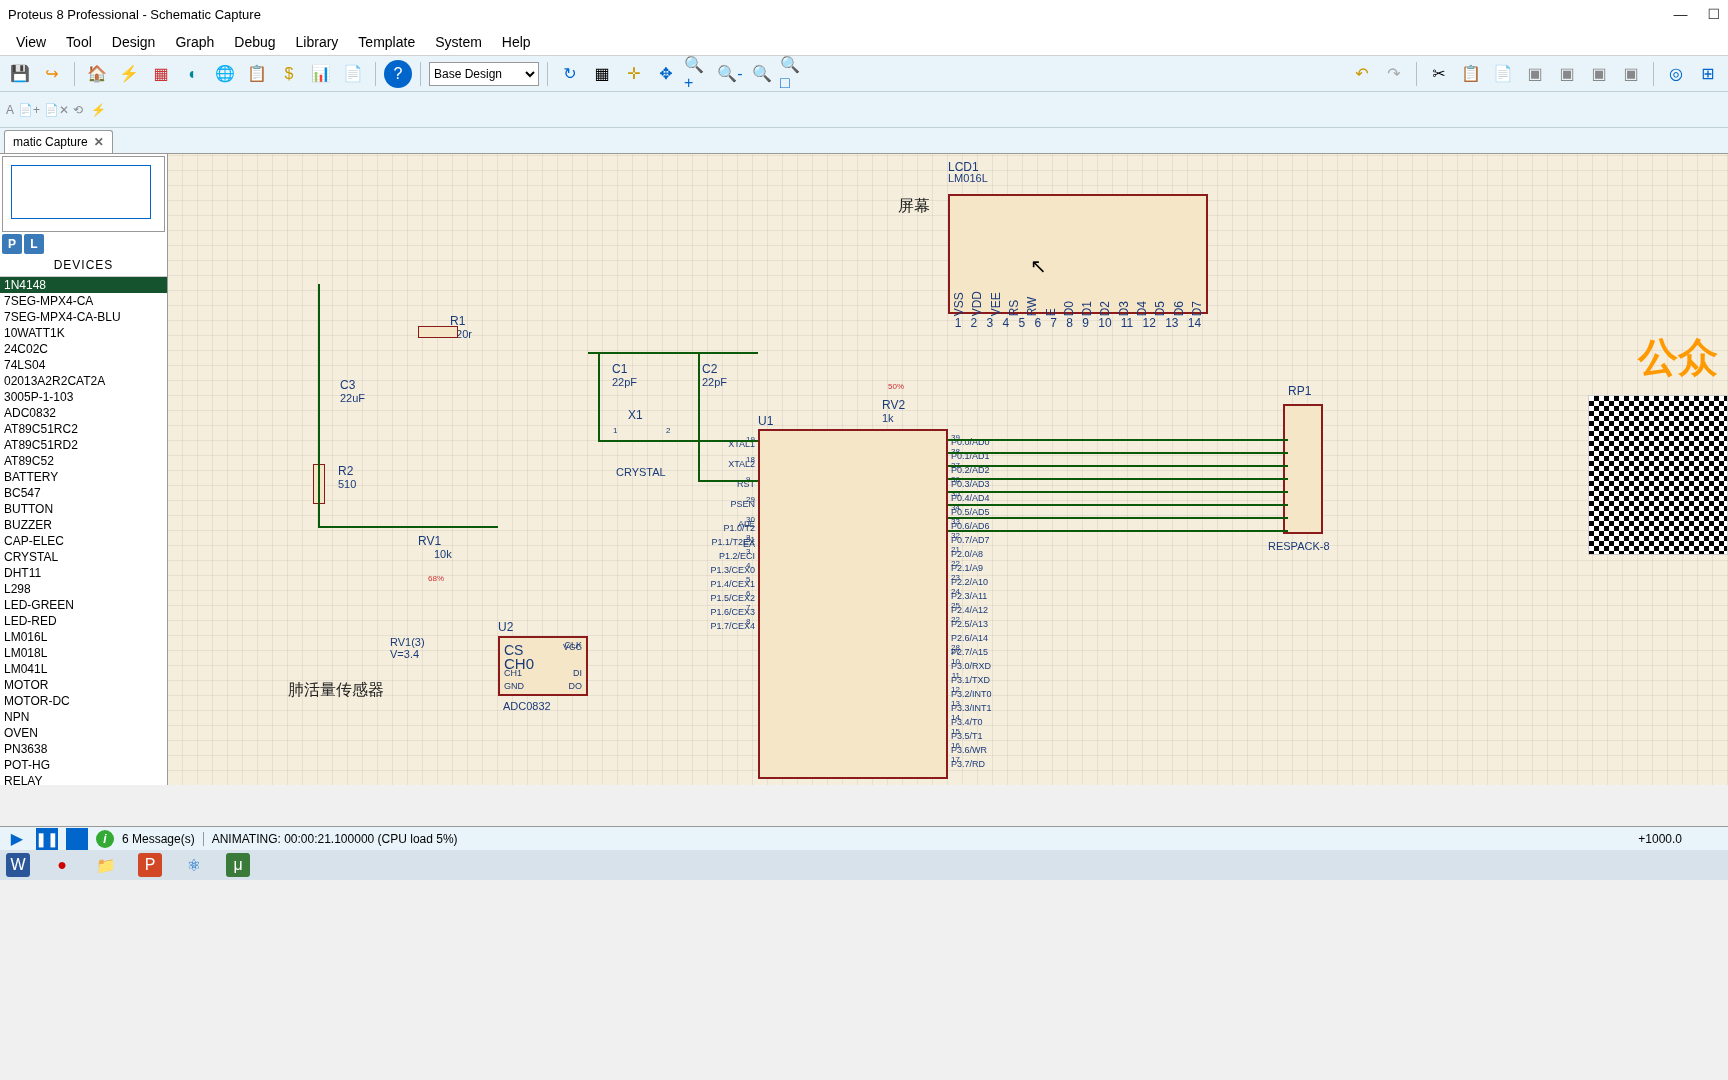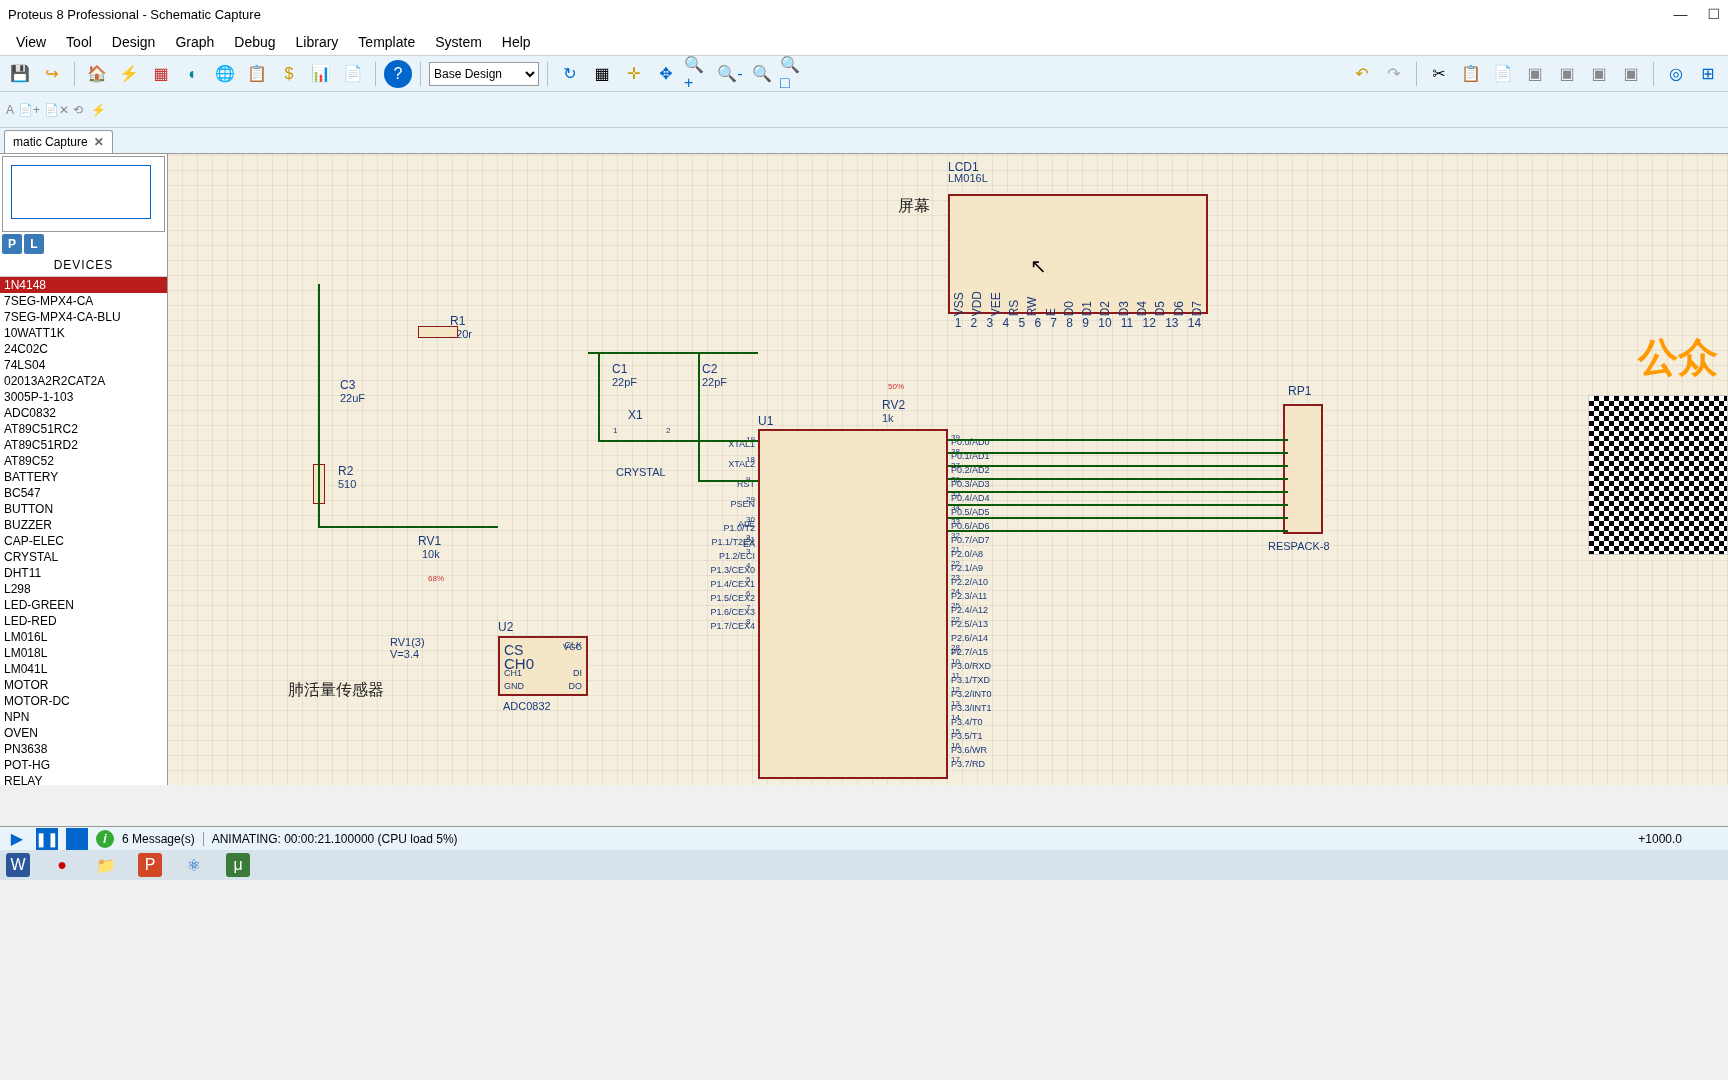--- a/index.html
+++ b/index.html
@@ -20,21 +20,21 @@
 .tab .x{color:#666;font-weight:bold;cursor:pointer}
 .workspace{display:flex;height:631px}
 .sidebar{width:168px;background:#fff;border-right:1px solid #999;display:flex;flex-direction:column}
 .overview{height:76px;border:1px solid #999;margin:2px;background:#fff;position:relative}
 .overview-thumb{position:absolute;left:8px;top:8px;width:140px;height:54px;border:1px solid #06c}
 .modes{height:20px;display:flex;gap:2px;padding:0 2px}
 .mode{width:20px;height:20px;background:#3a7ab8;color:#fff;display:flex;align-items:center;justify-content:center;font-weight:bold;font-size:12px;border-radius:2px}
 .devhdr{text-align:center;font-size:12px;padding:4px 0;border-bottom:1px solid #ccc;letter-spacing:1px}
 .devlist{flex:1;overflow-y:auto;background:#fff}
 .devlist .dev{padding:1px 4px;font-size:12px;cursor:pointer;white-space:nowrap}
-.devlist .dev.sel{background:#b91c1c;color:#fff}
+.devlist .dev.sel{background:#14532d;color:#fff}
 .canvas{flex:1;background:#f5eedd;position:relative;overflow:hidden}
 .canvas::before{content:"";position:absolute;inset:0;background-image:repeating-linear-gradient(0deg,transparent 0,transparent 14px,rgba(0,0,0,.06) 14px,rgba(0,0,0,.06) 15px),repeating-linear-gradient(90deg,transparent 0,transparent 14px,rgba(0,0,0,.06) 14px,rgba(0,0,0,.06) 15px)}
 .schematic{position:absolute;inset:0}
 .comp-label{position:absolute;font-size:12px;color:#1a3a7a;font-weight:500}
 .comp-val{position:absolute;font-size:11px;color:#1a3a7a}
 .wire-h{position:absolute;height:2px;background:#0a5a0a}
 .wire-v{position:absolute;width:2px;background:#0a5a0a}
 .chip{position:absolute;background:#f5e6c8;border:2px solid #8b1a1a}
 .chip .pin-l{position:absolute;left:-5px;font-size:9px;color:#1a3a7a;text-align:right;width:50px;transform:translateX(-100%)}
 .chip .pin-r{position:absolute;right:-5px;font-size:9px;color:#1a3a7a;width:60px;transform:translateX(100%)}
@@ -338,21 +338,21 @@
       <div class="comp-label" style="left:444px;top:208px">C1</div>
       <div class="comp-val" style="left:444px;top:222px">22pF</div>
 
       <div class="comp-label" style="left:534px;top:208px">C2</div>
       <div class="comp-val" style="left:534px;top:222px">22pF</div>
 
       <div class="comp-label" style="left:460px;top:254px">X1</div>
       <div class="comp-val" style="left:448px;top:312px">CRYSTAL</div>
 
       <div class="comp-label" style="left:250px;top:380px">RV1</div>
-      <div class="comp-val" style="left:254px;top:394px">10k</div>
+      <div class="comp-val" style="left:266px;top:394px">10k</div>
       <div class="comp-val" style="left:260px;top:420px;font-size:8px;color:#c33">68%</div>
 
       <div class="comp-label" style="left:714px;top:244px">RV2</div>
       <div class="comp-val" style="left:714px;top:258px">1k</div>
       <div class="comp-val" style="left:720px;top:228px;font-size:8px;color:#c33">50%</div>
 
       <div class="comp-label" style="left:1120px;top:230px">RP1</div>
       <div class="chip" style="left:1115px;top:250px;width:40px;height:130px"></div>
       <div class="comp-val" style="left:1100px;top:386px">RESPACK-8</div>
 

